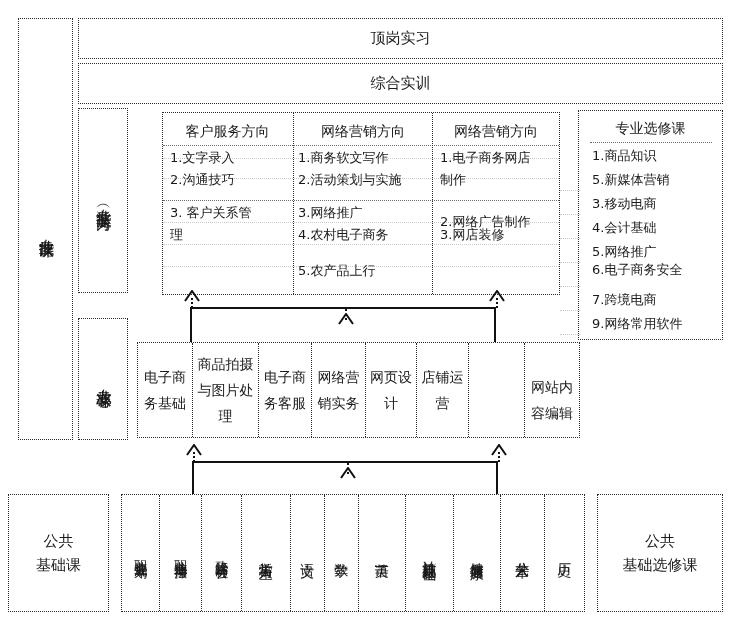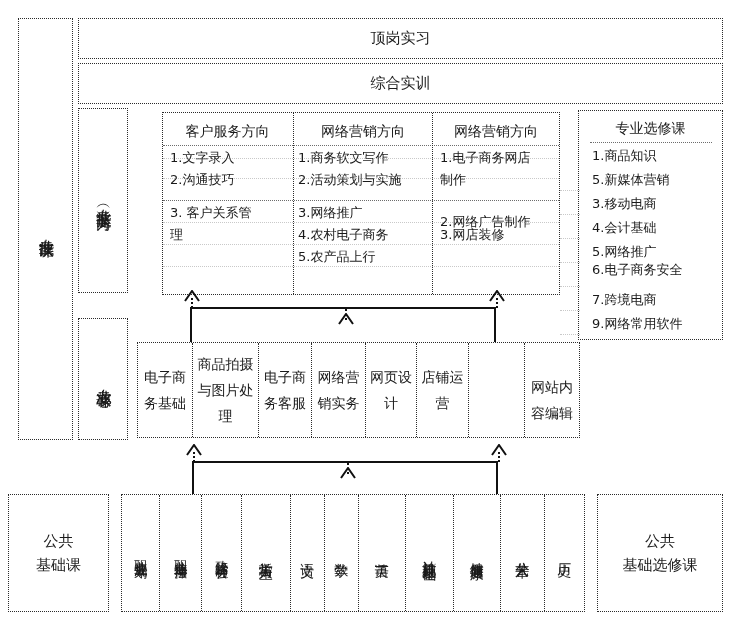--- a/index.html
+++ b/index.html
@@ -148,21 +148,21 @@
   </div>
   <div class="listcell" style="left:298px;top:170px;">
     <span>2.活动策划与实施</span>
   </div>
   <div class="listcell" style="left:298px;top:203px;">
     <span>3.网络推广</span>
   </div>
   <div class="listcell" style="left:298px;top:225px;">
     <span>4.农村电子商务</span>
   </div>
-  <div class="listcell" style="left:298px;top:247px;">
+  <div class="listcell" style="left:298px;top:261px;">
     <span>5.农产品上行</span>
   </div>
 
   <div class="hdr" style="left:433px;top:120px;width:126px;">
     <span>网络营销方向</span>
   </div>
   <div class="listcell" style="left:440px;top:148px;">
     <span>1.电子商务网店</span>
   </div>
   <div class="listcell" style="left:440px;top:170px;">

